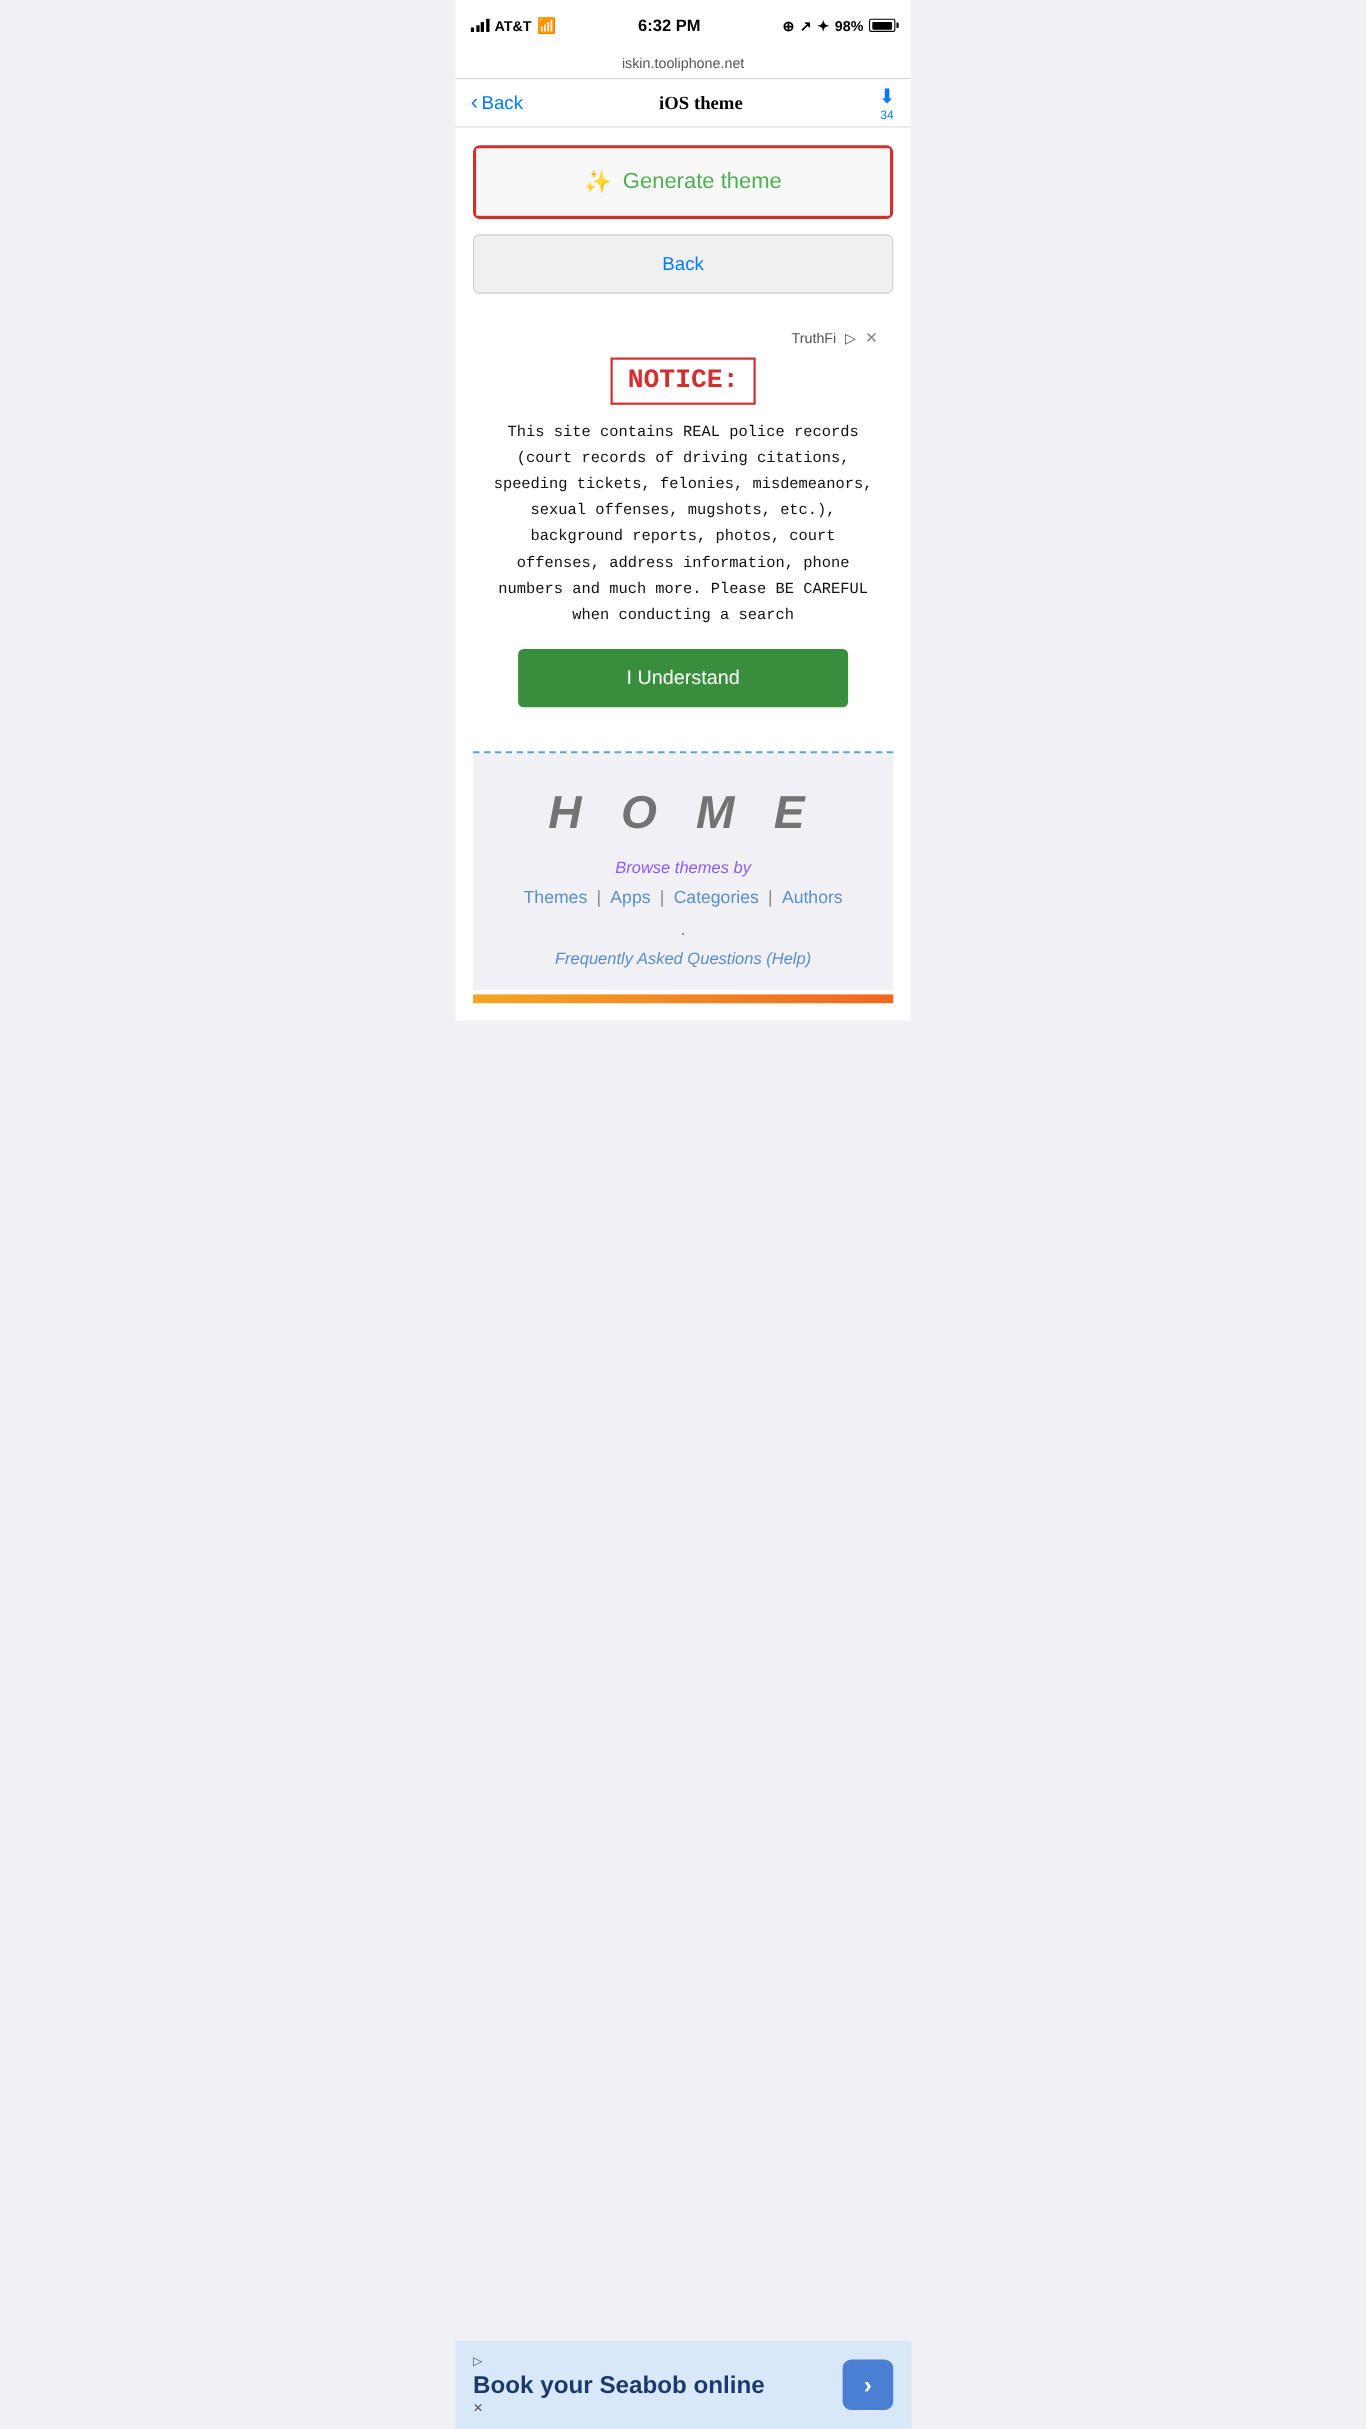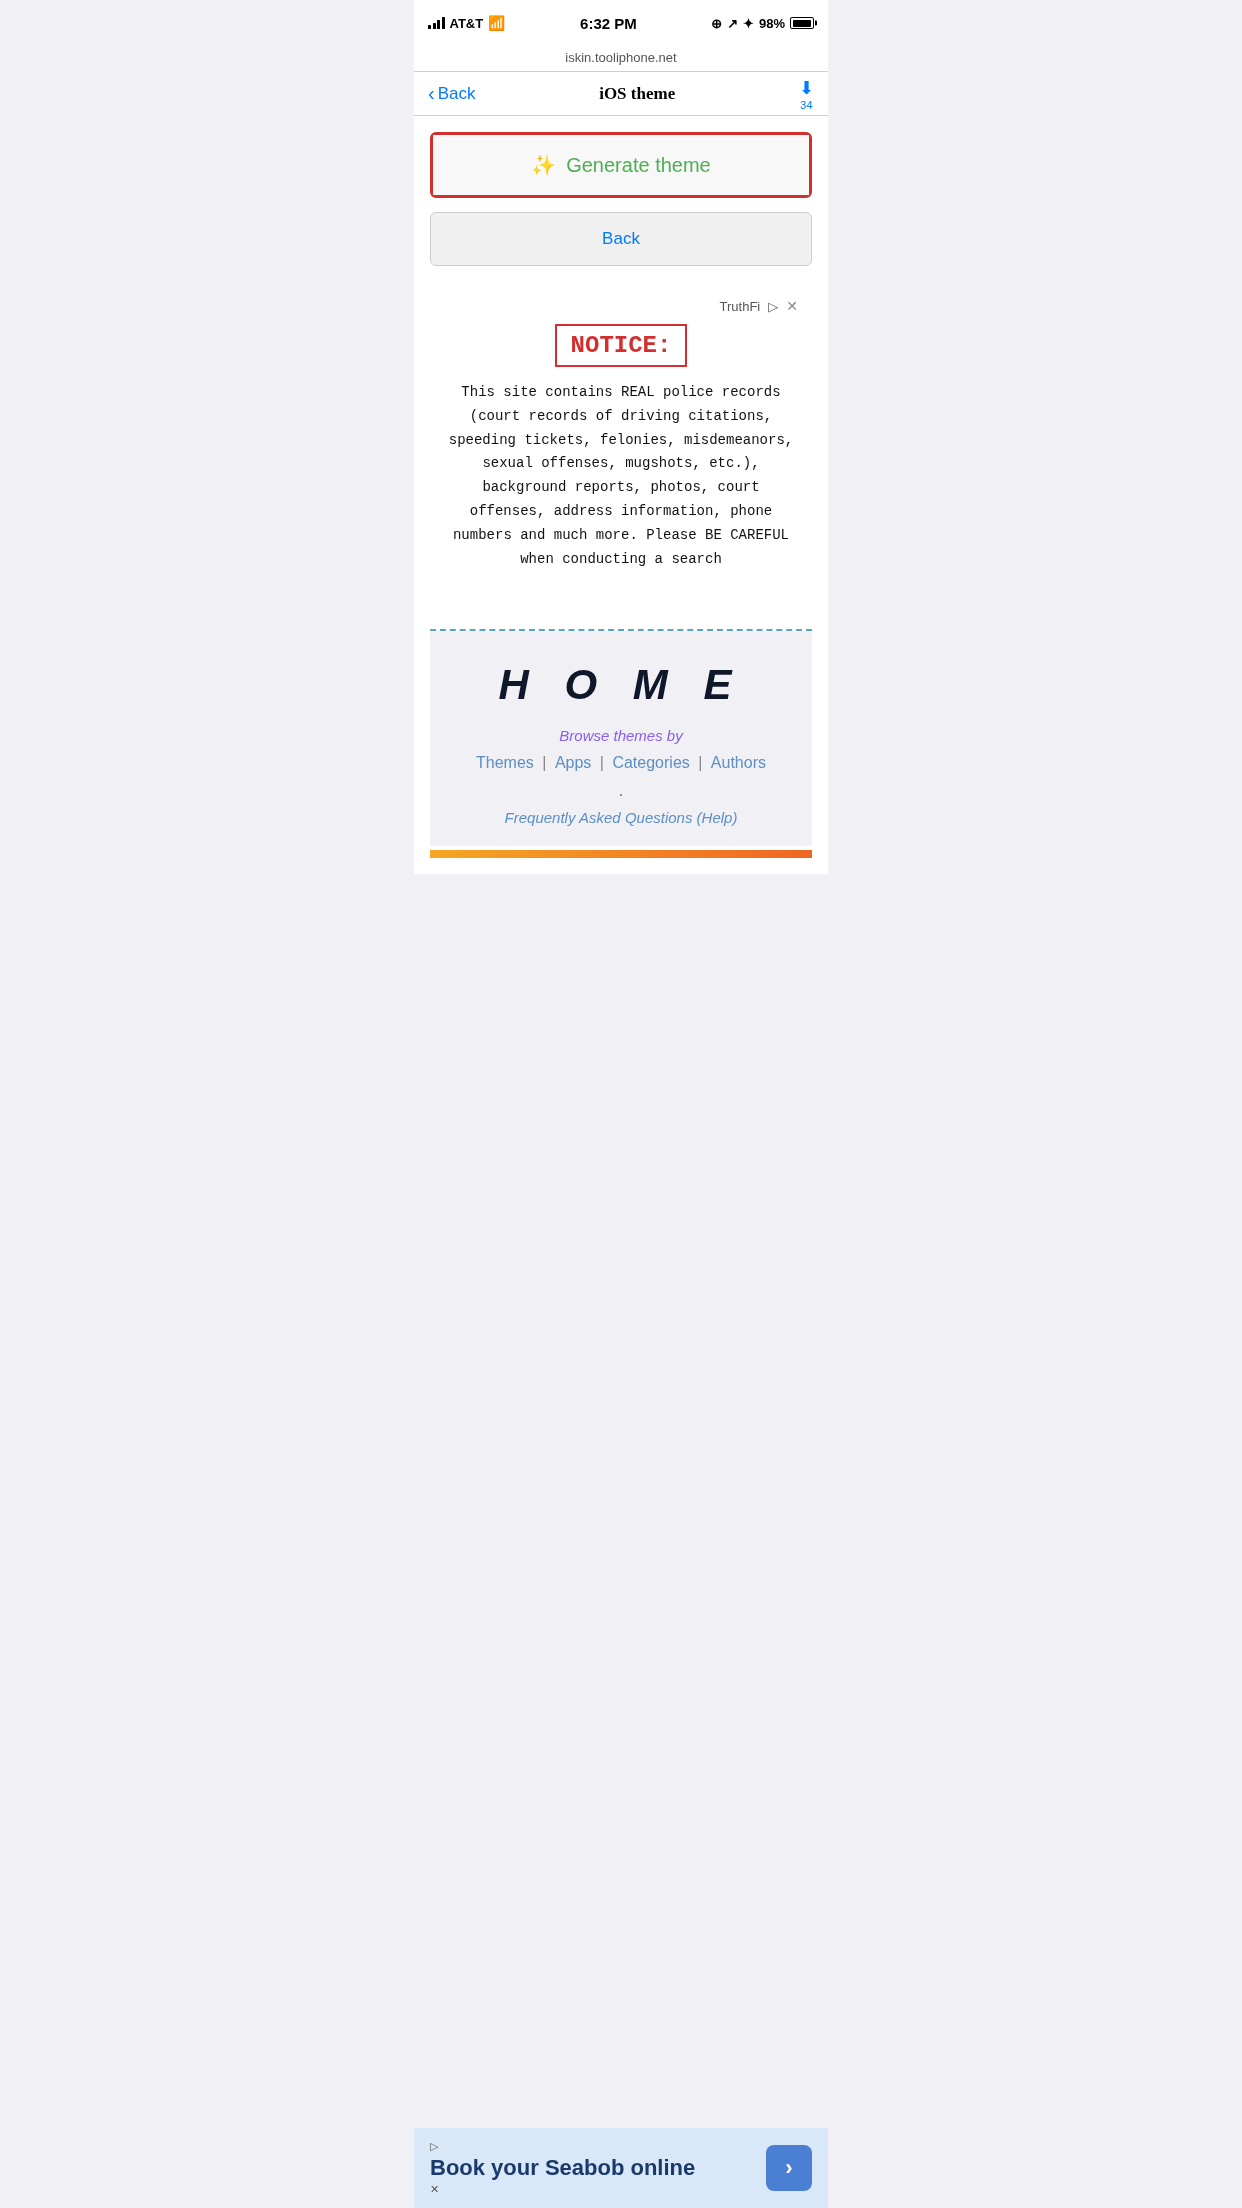--- a/index.html
+++ b/index.html
@@ -179,21 +179,21 @@
     
     .home-section {
       background: #f0f0f5;
       padding: 30px 20px 20px;
       text-align: center;
     }
 
     .home-title {
       font-size: 42px;
       font-style: italic;
-      color: #0f172a;
+      color: #737373;
       font-weight: bold;
       letter-spacing: 12px;
       margin-bottom: 18px;
     }
 
     .browse-text {
       font-size: 15px;
       color: #8b5cf6;
       font-style: italic;
       margin-bottom: 10px;
@@ -318,20 +318,23 @@
       <span class="ad-close">✕</span>
     </div>
 
     <div style="text-align:center;">
       <div class="notice-box">
         <span class="notice-title">NOTICE:</span>
       </div>
 
       <p class="notice-text">This site contains REAL police records (court records of driving citations, speeding tickets, felonies, misdemeanors, sexual offenses, mugshots, etc.), background reports, photos, court offenses, address information, phone numbers and much more. Please BE CAREFUL when conducting a search</p>
 
+      <button class="understand-btn">
+        <span>I Understand</span>
+      </button>
     </div>
   </div>
 
   
   <hr class="dashed-divider">
 
   
   <div class="home-section">
     <div class="home-title">H O M E</div>
     <p class="browse-text">Browse themes by</p>

